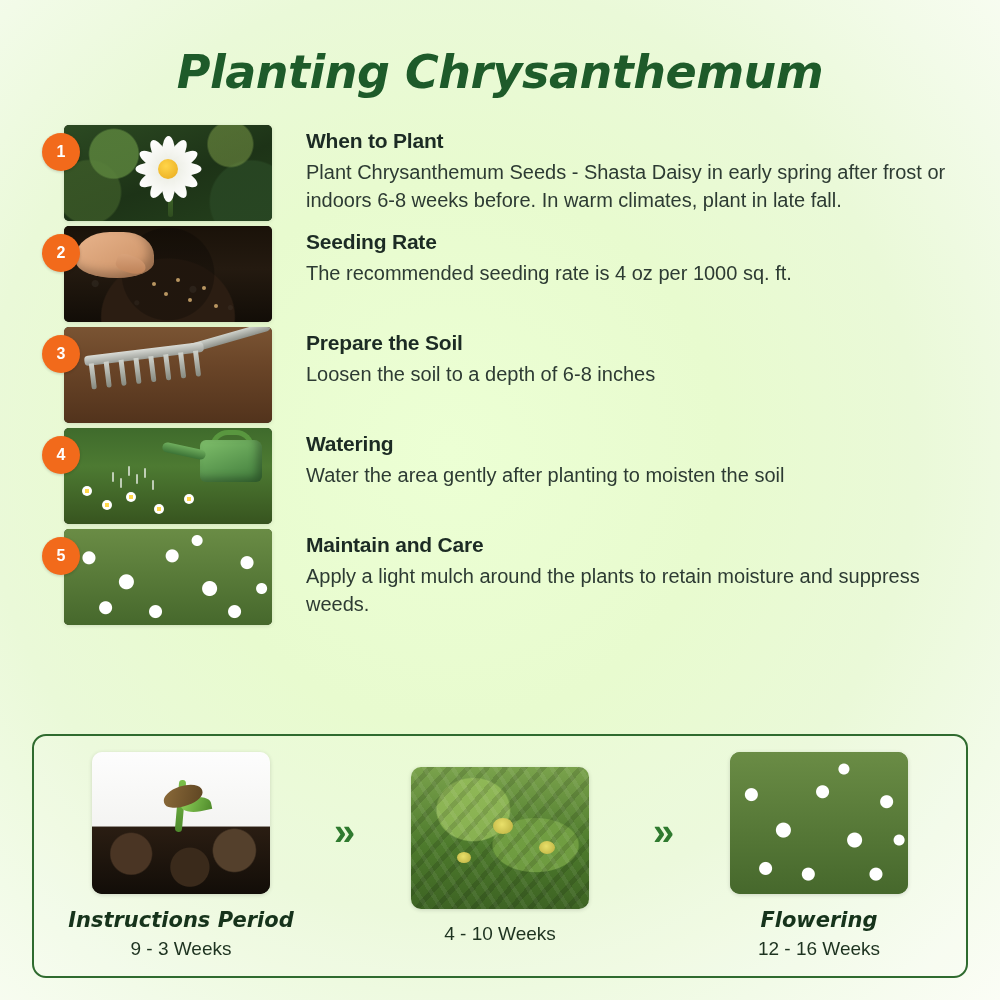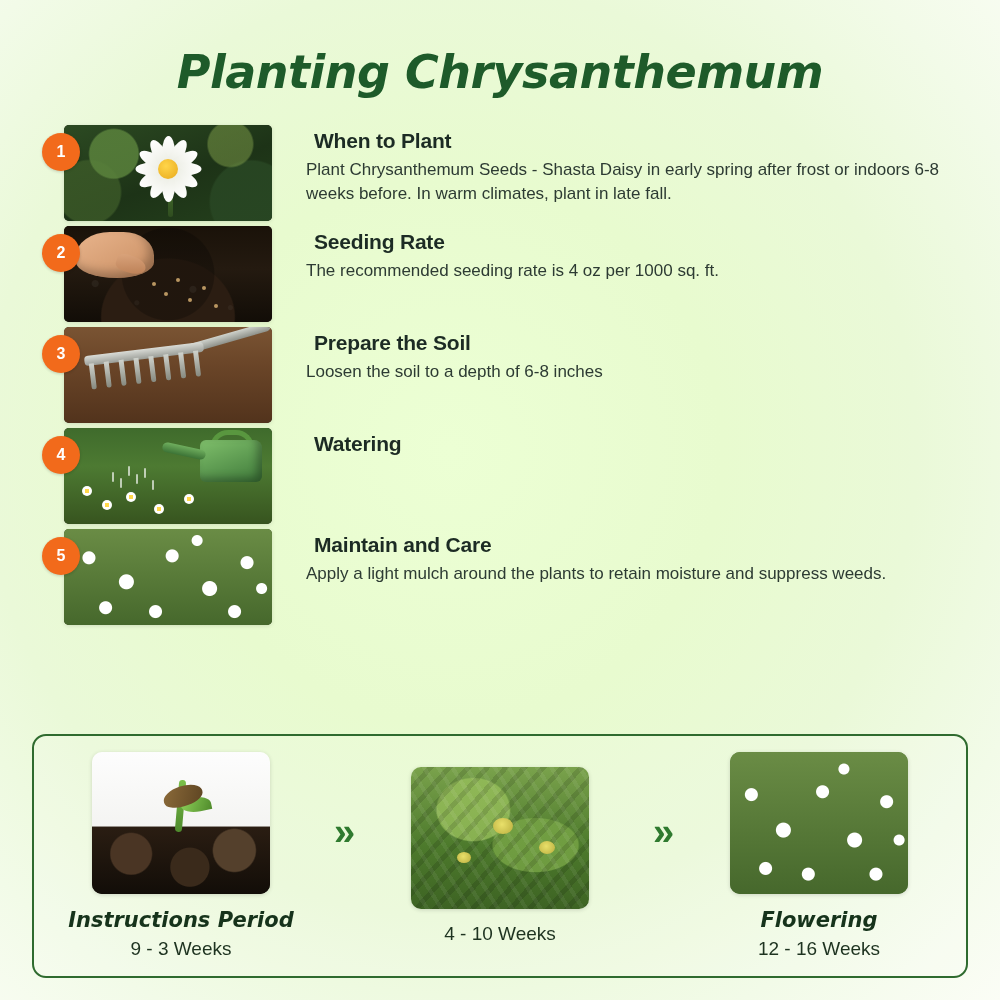--- a/index.html
+++ b/index.html
@@ -261,25 +261,25 @@
 
   .step-text {
     padding-left: 30px;
     padding-top: 4px;
     flex: 1 1 auto;
   }
   .step-title {
     font-size: 21px;
     font-weight: bold;
     color: #1c2b24;
-    margin: 0 0 5px 8px;
+    margin: 0 0 5px 0;
     letter-spacing: -0.2px;
   }
   .step-desc {
-    font-size: 17px;
+    font-size: 20px;
     line-height: 1.42;
     color: #2d3b33;
     margin: 0;
     max-width: 640px;
   }
 
   
   .timeline {
     position: absolute;
     left: 32px;
@@ -494,20 +494,21 @@
           </div>
           <div class="mini-daisy" style="left:18px;top:58px"></div>
           <div class="mini-daisy" style="left:38px;top:72px"></div>
           <div class="mini-daisy" style="left:62px;top:64px"></div>
           <div class="mini-daisy" style="left:90px;top:76px"></div>
           <div class="mini-daisy" style="left:120px;top:66px"></div>
         </div>
       </div>
       <div class="step-text">
         <p class="step-title">Watering</p>
+        <p class="step-desc">Water the area gently after planting to moisten the soil</p>
       </div>
     </div>
 
     <div class="step">
       <div class="thumb-wrap">
         <div class="badge">5</div>
         <div class="thumb">
           <div class="sky img-field">
               <div class="fld"></div>
             </div>

